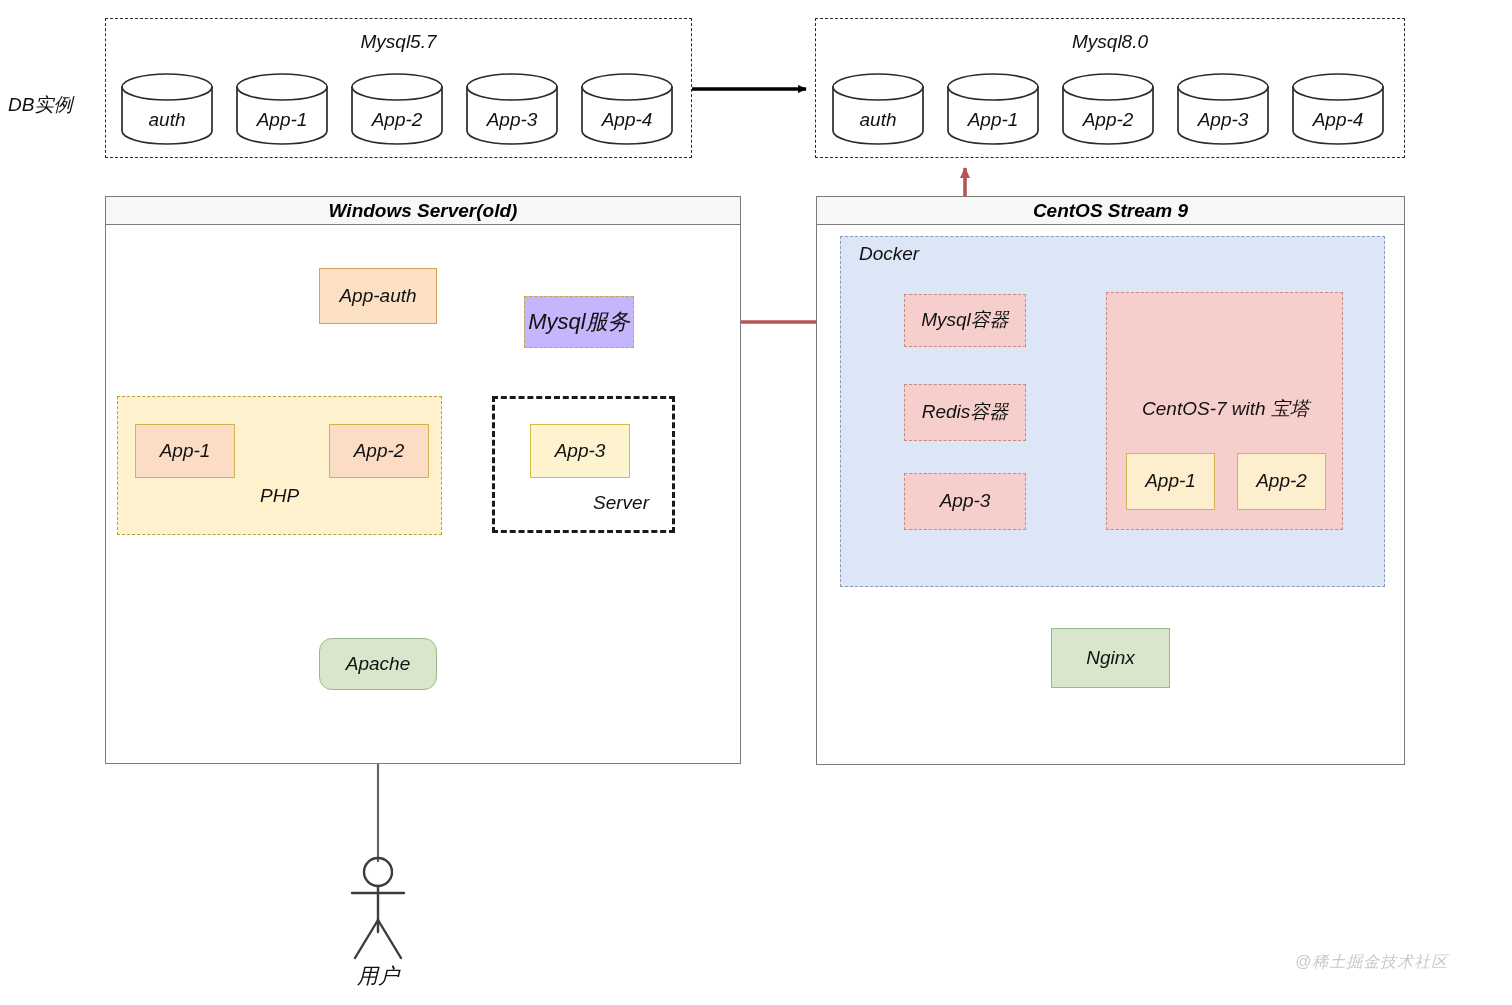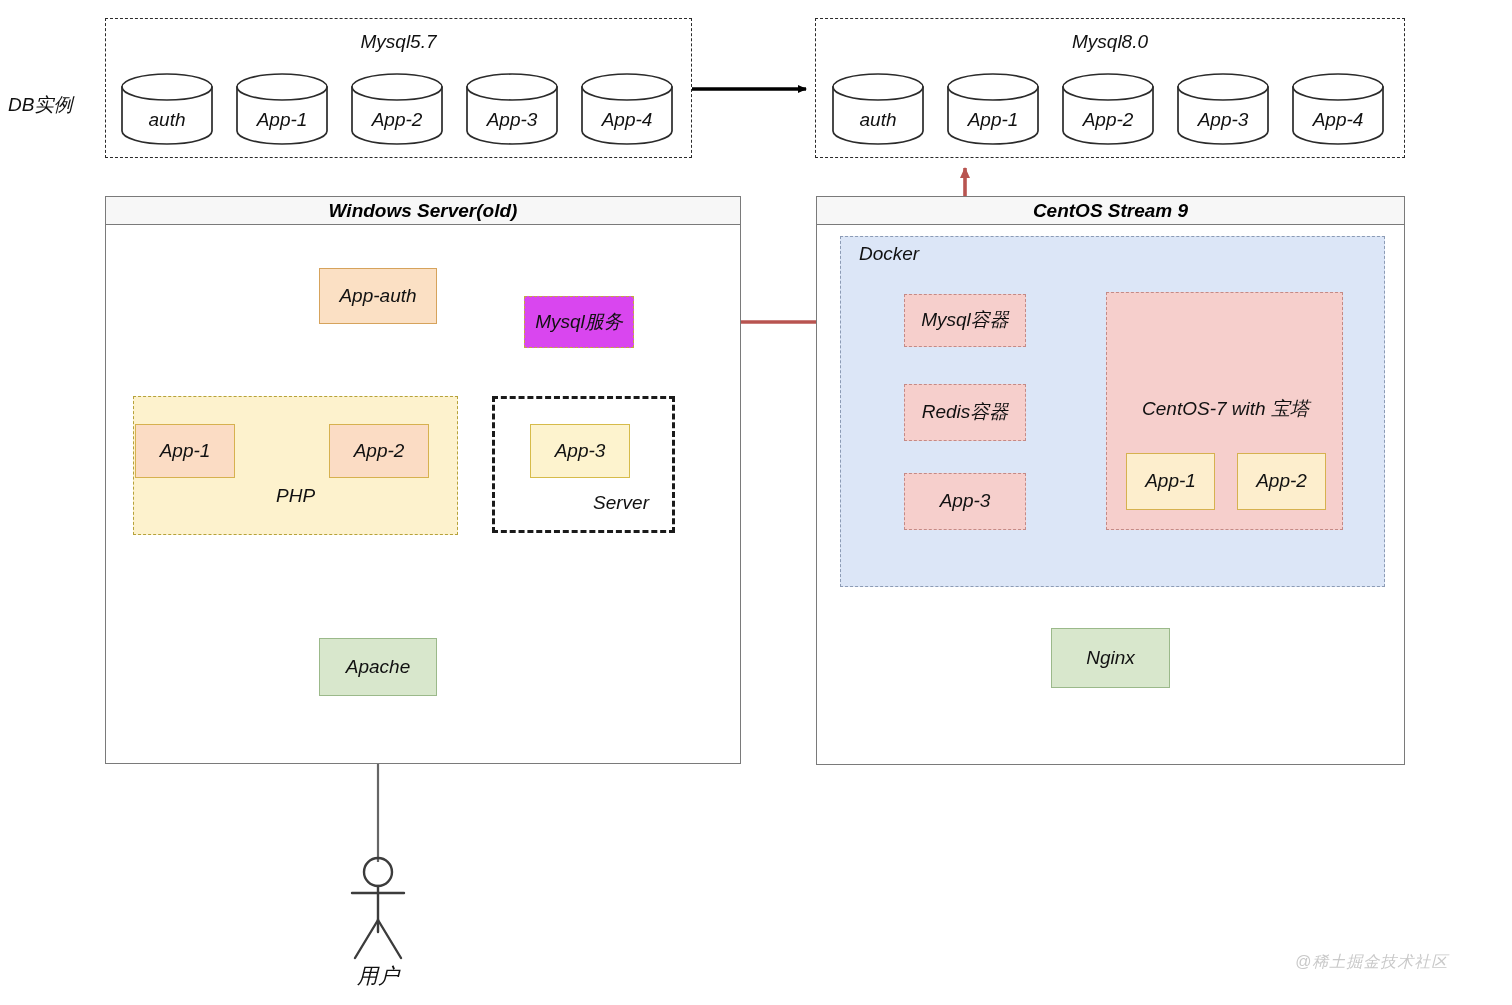--- a/index.html
+++ b/index.html
@@ -43,34 +43,34 @@
   .box-orange{
     background:#fbe0c4;border:1.4px solid #d6a35c;font-size:19px;
   }
   .box-peach{
     background:#fbdcc4;border:1.4px solid #d6b14f;font-size:19px;
   }
   .box-yellow{
     background:#fdf3ce;border:1.4px solid #d6bb4a;font-size:19px;
   }
   .box-yellow-dash{
-    background:#d946ef;border:1.6px dashed #c3ab3c;font-size:19px;
+    background:#c4b5fd;border:1.6px dashed #c3ab3c;font-size:22px;
   }
   .box-green{
     background:#d8e7cc;border:1.4px solid #9bb98a;font-size:19px;
   }
   .box-red-dash{
     background:#f6cfcc;border:1.5px dashed #c48a86;font-size:19px;
   }
   .box-cream{
     background:#fdeecd;border:1.5px solid #d6b14f;font-size:19px;
   }
 
   .zone-php{
-    background:#fdf2cd;border:1.8px dashed #b6a23a;margin-left:16px;
+    background:#fdf2cd;border:1.8px dashed #b6a23a;
   }
   .zone-node{
     background:transparent;border:3px dashed #1a1a1a;
   }
   .zone-docker{
     background:#dce6f7;border:1.5px dashed #8c9bb5;
   }
   .zone-centos7{
     background:#f6cfcc;border:1.5px dashed #c48a86;
   }
@@ -237,21 +237,21 @@
 
 <div class="abs ctr box-orange node" style="left:319px;top:268px;width:118px;height:56px;">App-auth</div>
 
 <div class="abs ctr box-yellow-dash node" style="left:524px;top:296px;width:110px;height:52px;">Mysql服务</div>
 
 <div class="abs ctr box-peach node" style="left:135px;top:424px;width:100px;height:54px;">App-1</div>
 <div class="abs ctr box-peach node" style="left:329px;top:424px;width:100px;height:54px;">App-2</div>
 
 <div class="abs ctr box-yellow node" style="left:530px;top:424px;width:100px;height:54px;">App-3</div>
 
-<div class="abs ctr box-green node" style="left:319px;top:638px;width:118px;height:58px;">Apache</div>
+<div class="abs ctr box-green node" style="left:319px;top:638px;width:118px;height:52px;border-radius:13px;">Apache</div>
 
 <div class="abs actor-label" style="left:328px;top:962px;width:100px;">用户</div>
 
 <div class="abs panel" style="left:816px;top:196px;width:589px;height:569px;">
   <div class="panel-title">CentOS Stream 9</div>
 </div>
 
 <div class="abs zone-docker" style="left:840px;top:236px;width:545px;height:351px;">
   <div class="zone-label" style="left:10px;top:6px;margin-left:8px;">Docker</div>
 </div>

